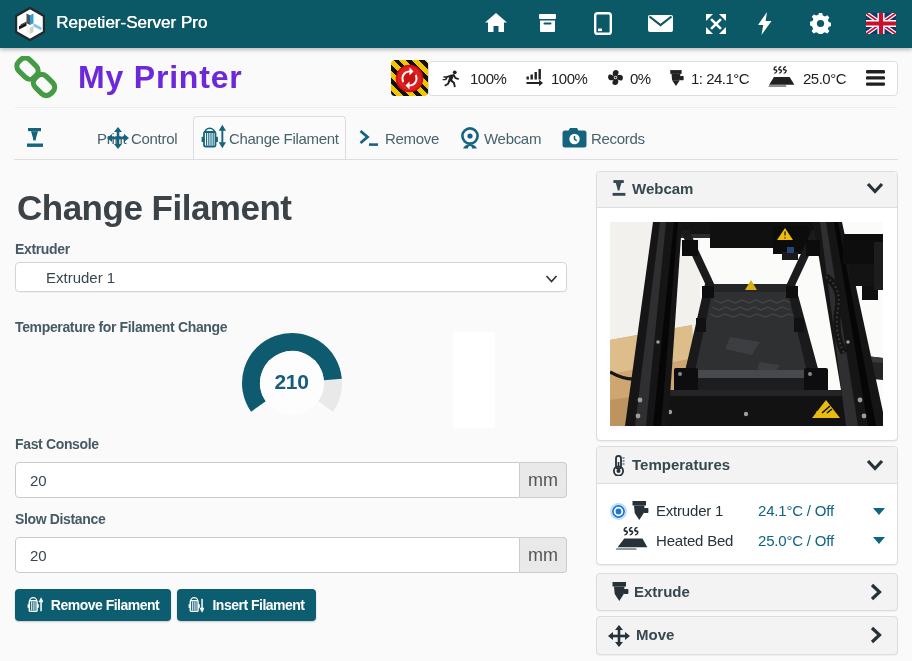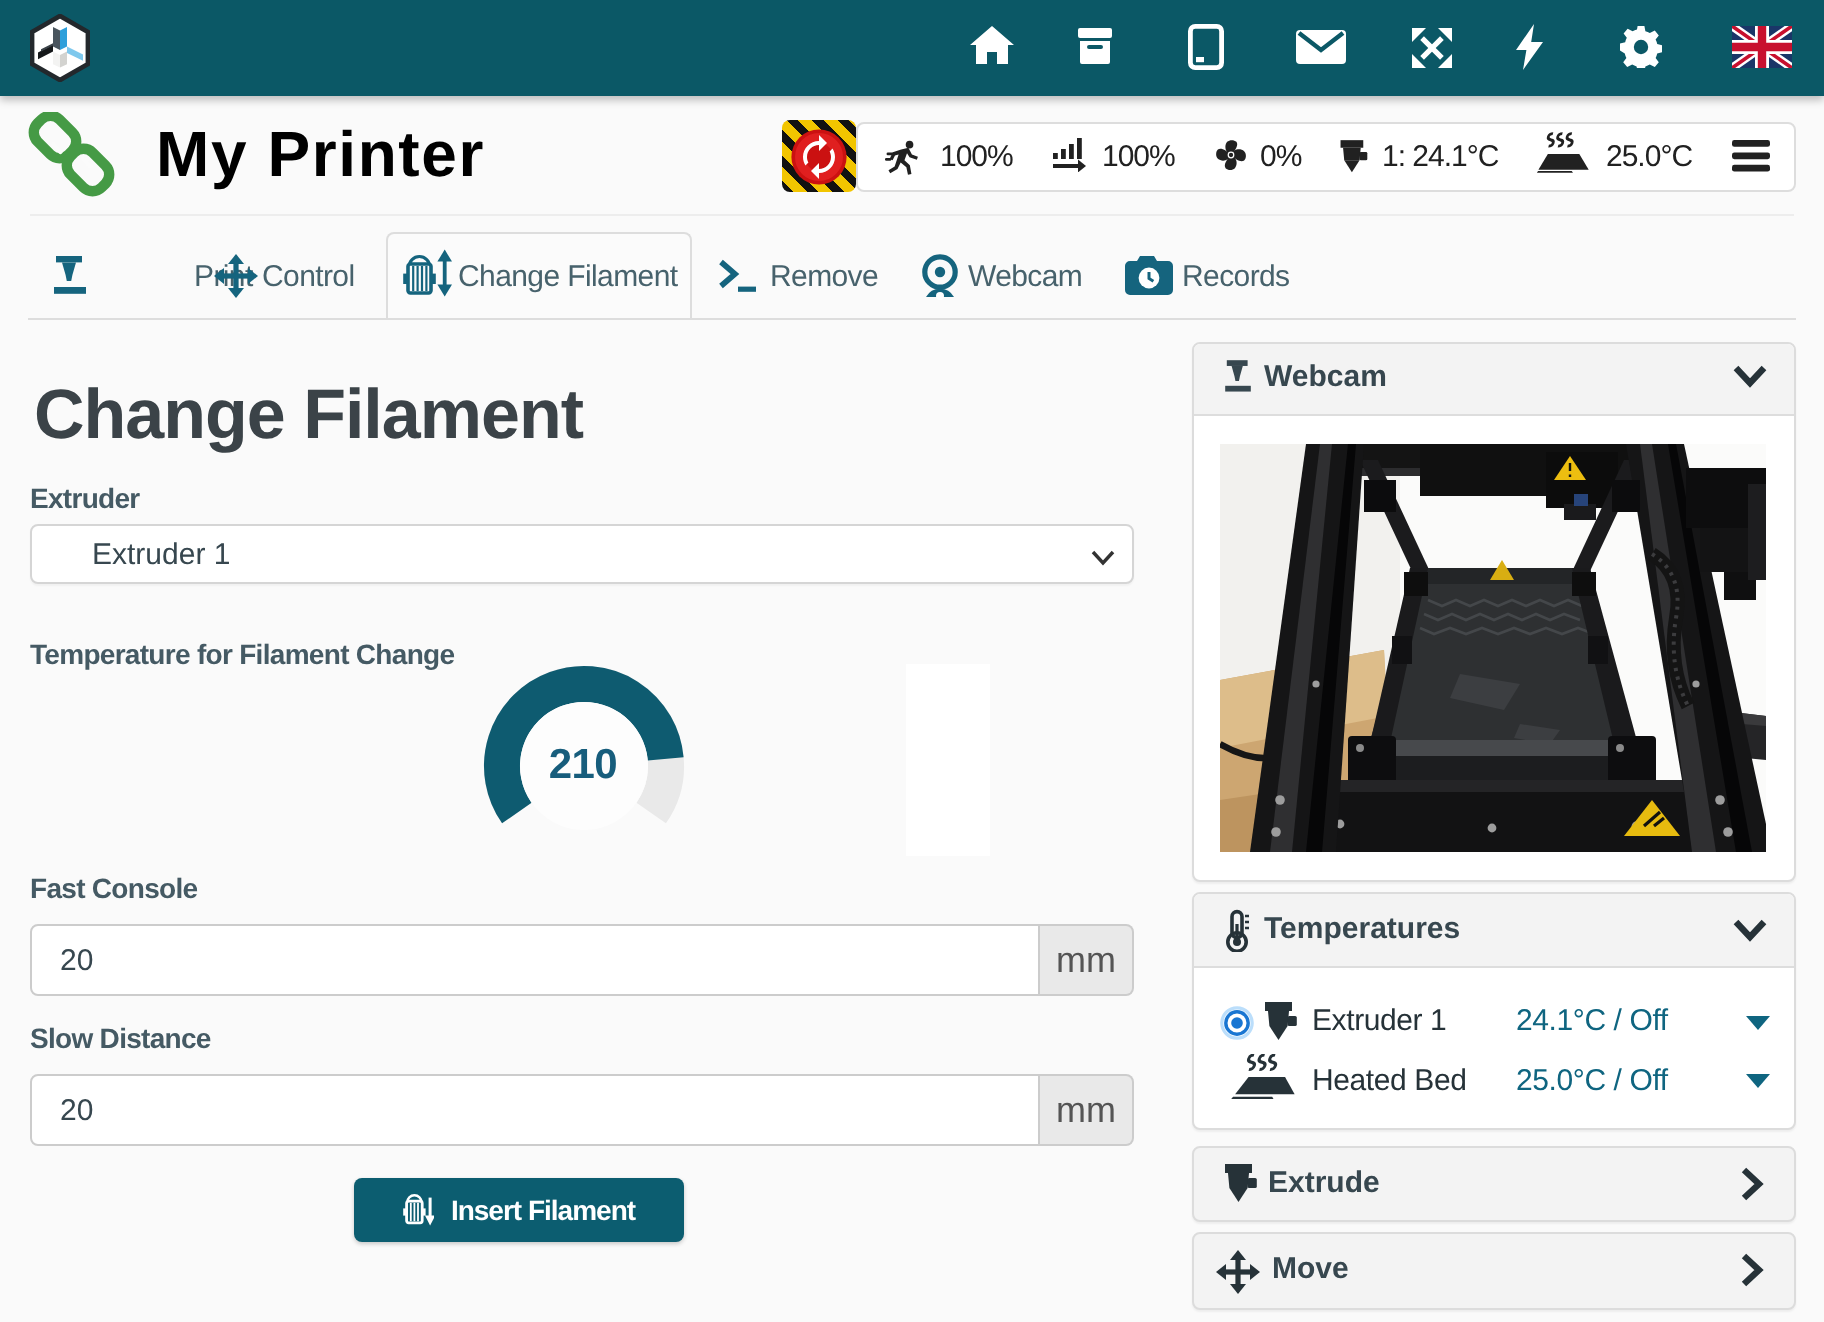--- a/index.html
+++ b/index.html
@@ -8,21 +8,21 @@
 #page { position:relative; width:912px; height:661px; }
 .abs { position:absolute; }
 
 #nav { position:absolute; left:0; top:0; width:912px; height:48px;
   background:#0b5866; box-shadow:0 2px 4px rgba(0,0,0,.25); z-index:5; }
 #brand { position:absolute; left:56px; top:13px; color:#fff; font-size:17px;
   font-weight:400; letter-spacing:0px; text-shadow:0.5px 0 currentColor; z-index:6; }
 .nsvg { position:absolute; z-index:6; }
 
 #title { position:absolute; left:78px; top:59px; font-size:32px; font-weight:700;
-  letter-spacing:0.8px; color:#000000; }
+  letter-spacing:0.8px; color:#6d28d9; }
 #hr1 { position:absolute; left:15px; top:107px; width:882px; height:1px; background:#ededed; }
 #estop { position:absolute; left:391px; top:60px; width:37px; height:36px;
   border-radius:4px; overflow:hidden;
   background:repeating-linear-gradient(45deg,#111 0 4px,#f2c500 4px 9px); }
 #statbox { position:absolute; left:428px; top:61px; width:470px; height:35px;
   background:#fff; border:1px solid #ddd; border-radius:4px; }
 .sdiv { position:absolute; top:1px; width:1px; height:33px; background:#e4e4e4; }
 .stxt { position:absolute; font-size:15px; letter-spacing:-0.5px; color:#212121; top:70px; }
 
 #tabline { position:absolute; left:14px; top:159px; width:884px; height:1px; background:#ddd; }
@@ -60,20 +60,21 @@
 .phead-only { background:#f3f3f3; }
 .ptitle { position:absolute; font-size:15px; font-weight:700; color:#37474f; }
 .pval { position:absolute; font-size:15px; letter-spacing:-0.2px; color:#0f6580; width:114px; text-align:left; }
 .prowtxt { position:absolute; font-size:15px; letter-spacing:-0.2px; color:#263238; }
 </style>
 </head>
 <body>
 <div id="page">
 
 <div id="nav"></div>
+<div id="brand">Repetier-Server Pro</div>
 
 <svg class="nsvg" style="left:15px; top:7px;" width="30" height="34" viewBox="0 0 30 34">
   <polygon points="15,1 29,9 29,25 15,33 1,25 1,9" fill="#fff" stroke="#23282c" stroke-width="2.4"></polygon>
   <polygon points="11.5,6.5 15,8.2 15,18 11.5,16.3" fill="#49555e"></polygon>
   <polygon points="15,8.2 18.5,6.5 18.5,16.3 15,18" fill="#2d9fdb"></polygon>
   <polygon points="4,19.2 11.5,15.4 11.5,18.8 4,22.6" fill="#15181a"></polygon>
   <polygon points="5.5,17.6 11.5,14.6 11.5,15.8 5.5,18.8" fill="#3a4248"></polygon>
   <polygon points="18.5,16.3 26.5,20.2 26.5,23.4 18.5,19.5" fill="#7ec8ed"></polygon>
   <polygon points="11.5,18.8 15,20.5 15,26.8 11.5,25.1" fill="#f3f3f2"></polygon>
   <polygon points="15,20.5 18.5,18.8 18.5,25.1 15,26.8" fill="#d3d3d0"></polygon>
@@ -310,21 +311,39 @@
       </div>
       <div class="iaddon">mm</div>
 </div>
 <div class="lbl" style="left:15px; top:511px;">Slow Distance</div>
 <div class="igroup" style="top:537px;">
   <div class="ifield">
         <span>20</span>
       </div>
       <div class="iaddon">mm</div>
 </div>
-<div class="btn" id="btn2" style="left:177px; width:165px;">
+<div class="btn" id="btn1" style="left:15px; width:156px;">
+  <svg width="16" height="18" viewBox="0 0 16 18">
+    <path d="M2.6 5.2 a3.6 3.6 0 0 1 7.2 0" fill="none" stroke="#fff" stroke-width="1.2"></path>
+    <rect x="2.3" y="4.6" width="7.8" height="10.8" rx="1" fill="none" stroke="#fff" stroke-width="1.4"></rect>
+    <g stroke="#fff" stroke-width="0.9">
+      <line x1="4.4" y1="5.4" x2="4.4" y2="14.6"></line>
+          <line x1="6.2" y1="5.4" x2="6.2" y2="14.6"></line>
+      <line x1="8" y1="5.4" x2="8" y2="14.6"></line>
+    </g>
+    <rect x="0.6" y="8.2" width="1.8" height="3.6" fill="#fff"></rect>
+    <rect x="10" y="8.2" width="1.8" height="3.6" fill="#fff"></rect>
+    <g fill="#fff">
+          <rect x="13.3" y="5.8" width="1.5" height="9.4"></rect>
+          <polygon points="14.05,1.2 16.6,6.2 11.5,6.2"></polygon>
+        </g>
+  </svg>
+  <span>Remove Filament</span>
+    </div>
+<div class="btn" id="btn2" style="left:177px; width:139px;">
   <svg width="16" height="18" viewBox="0 0 16 18">
     <path d="M2.6 5.2 a3.6 3.6 0 0 1 7.2 0" fill="none" stroke="#fff" stroke-width="1.2"></path>
     <rect x="2.3" y="4.6" width="7.8" height="10.8" rx="1" fill="none" stroke="#fff" stroke-width="1.4"></rect>
     <g stroke="#fff" stroke-width="0.9">
       <line x1="4.4" y1="5.4" x2="4.4" y2="14.6"></line>
           <line x1="6.2" y1="5.4" x2="6.2" y2="14.6"></line>
       <line x1="8" y1="5.4" x2="8" y2="14.6"></line>
     </g>
     <rect x="0.6" y="8.2" width="1.8" height="3.6" fill="#fff"></rect>
     <rect x="10" y="8.2" width="1.8" height="3.6" fill="#fff"></rect>

